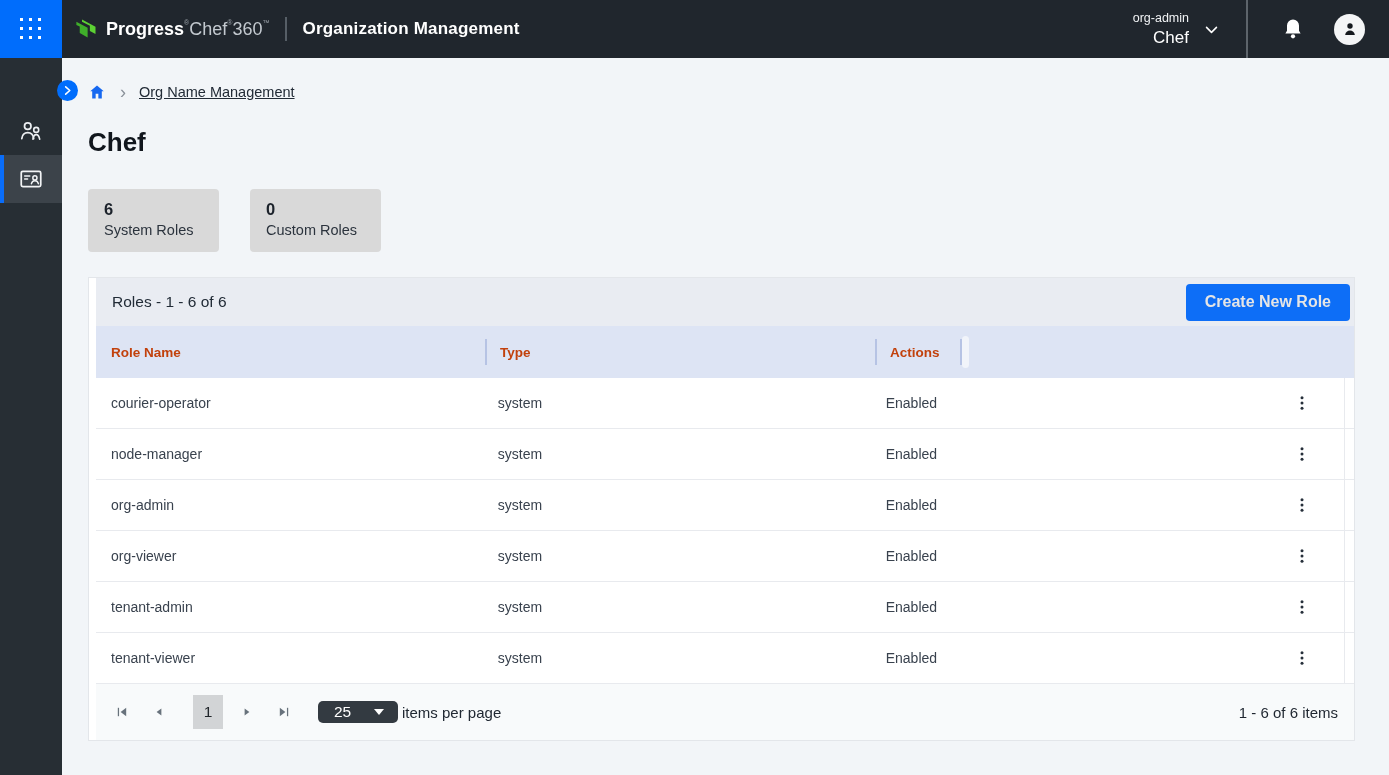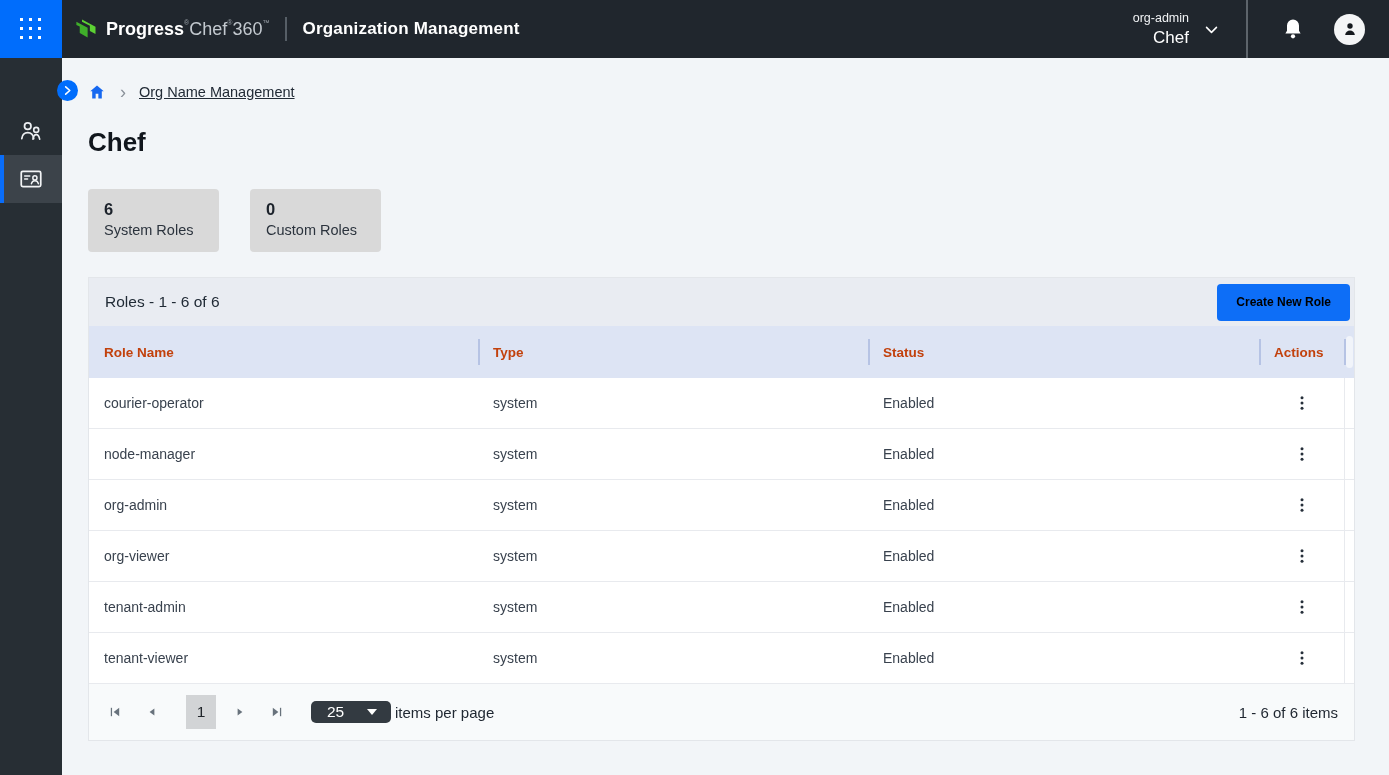--- a/index.html
+++ b/index.html
@@ -57,26 +57,26 @@
   .page-title { margin:27px 0 0 26px; font-size:26px; font-weight:bold; color:#11161d; }
 
   .stat-cards { display:flex; margin:31px 0 0 26px; gap:31px; }
   .stat-card { background:#d9d9d9; border-radius:4px; padding:9px 16px 12px 16px;
     min-width:131px; }
   .stat-value { font-size:16.5px; font-weight:bold; color:#1c222b; line-height:22px; }
   .stat-label { font-size:14.5px; color:#2b333d; line-height:20px; }
 
   
   .grid-card { margin:25px 0 0 26px; width:1267px; border:1px solid #e3e6ea;
-    background:#fff; }
+    background:#fff;padding-left:7px; }
   .grid-toolbar { height:48px; background:#e9ecf2; display:flex; align-items:center;
     padding:0 4px 0 16px; }
   .grid-title { font-size:15.5px; color:#212b36; }
   .create-btn { margin-left:auto; height:37px; padding:0 19px; background:#0d6ef7;
-    color:#000000; font-size:12px; font-weight:bold; border:none; border-radius:4px;
+    color:#e5e5e5; font-size:16px; font-weight:bold; border:none; border-radius:4px;
     cursor:pointer; font-family:inherit; }
 
   .thead { height:52px; background:#dde4f4; display:flex; align-items:center; }
   .th { font-size:13.5px; font-weight:bold; color:#c2410c; padding-left:15px;
     position:relative; height:100%; display:flex; align-items:center; }
   .th + .th::before { content:""; position:absolute; left:0; top:13px; width:2px;
     height:26px; background:#b6c3e4; }
   .col-name { width:389px; } .col-type { width:390px; } .col-status { width:391px; }
   .col-actions { width:85px; }
   .col-gutter { width:10px; height:100%; position:relative; }
@@ -220,21 +220,20 @@
   <section class="grid-card">
 
     <div class="grid-toolbar">
       <span class="grid-title">Roles - 1 - 6 of 6</span>
       <button class="create-btn">Create New Role</button>
     </div>
 
     <div class="thead">
       <div class="th col-name">Role Name</div>
       <div class="th col-type">Type</div>
-      <div class="th col-status">Status</div>
       <div class="th col-actions">Actions</div>
       <div class="col-gutter">
           <div class="scroll-thumb"></div>
         </div>
     </div>
 
     <div class="trow">
       <div class="td col-name">courier-operator</div>
       <div class="td col-type">system</div>
       <div class="td col-status">Enabled</div>

